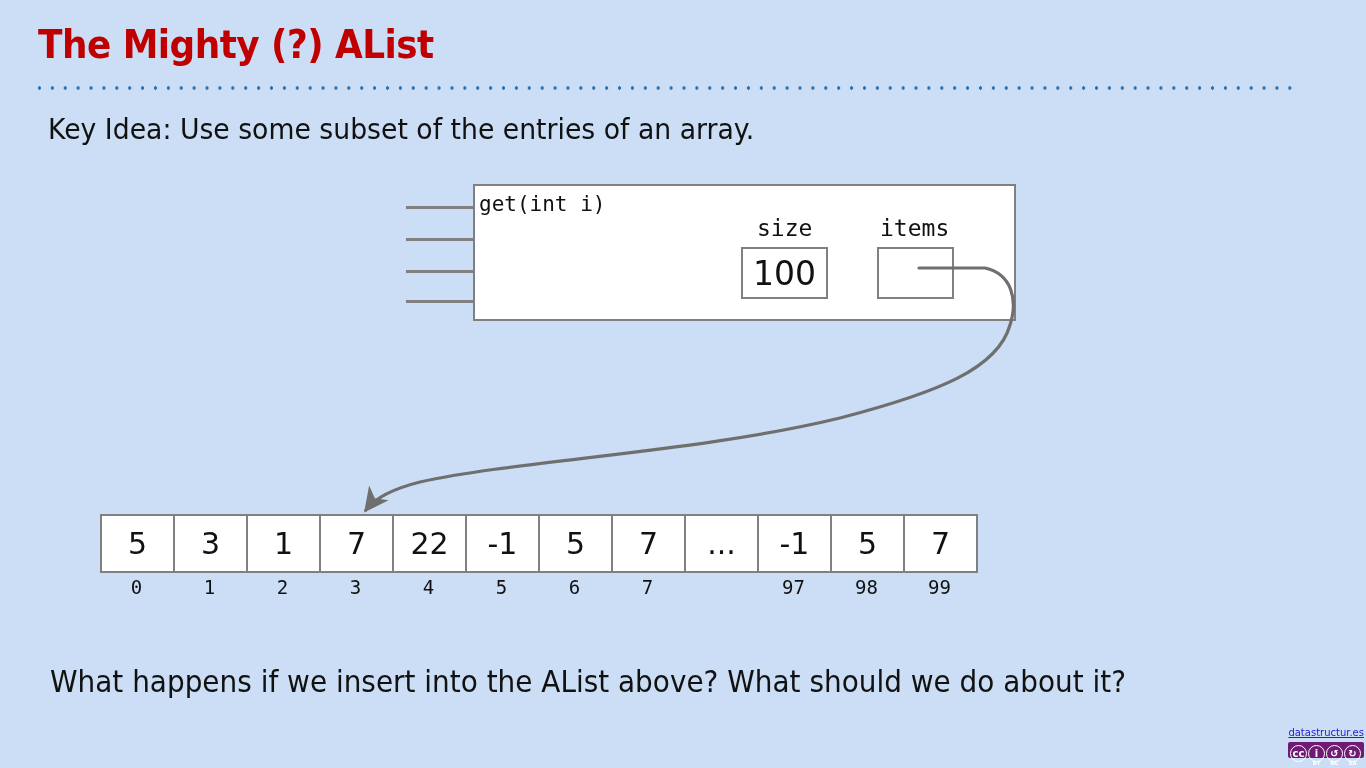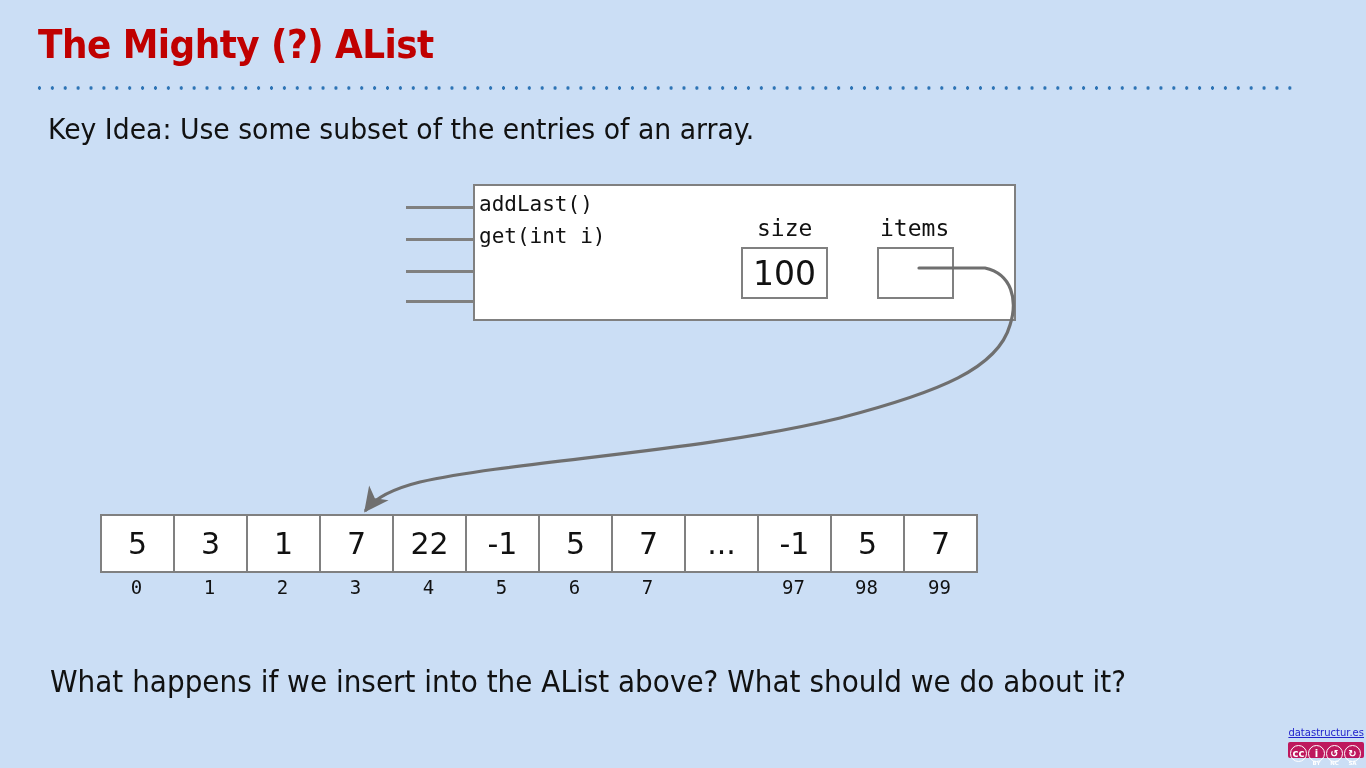--- a/index.html
+++ b/index.html
@@ -184,21 +184,21 @@
     text-decoration: underline;
     white-space: nowrap;
     margin-left: 32px;
   }
   .cc-badge {
     position: absolute;
     left: 1288px;
     top: 742px;
     width: 76px;
     height: 16px;
-    background: #be185d;
+    background: #701a75;
     border-radius: 2px;
   }
   .cc-badge .circ {
     position: absolute;
     top: 3px;
     width: 17px;
     height: 17px;
     border-radius: 50%;
     border: 1.6px solid #ffffff;
     box-sizing: border-box;
@@ -240,21 +240,20 @@
   <div class="key-idea">Key Idea: Use some subset of the entries of an array.</div>
 
   <div class="class-box"></div>
 
   <div class="connector" style="top:206px"></div>
   <div class="connector" style="top:238px"></div>
   <div class="connector" style="top:270px"></div>
   <div class="connector" style="top:300px"></div>
 
   <div class="methods">
-    <div class="method-line">addLast()</div>
     <div class="method-line">get(int i)</div>
   </div>
 
   <div class="field-label" id="size-label">size</div>
   <div class="field-box" id="size-box"></div>
   <div class="field-value" id="size-value">100</div>
 
   <div class="field-label" id="items-label">items</div>
   <div class="field-box" id="items-box"></div>
 

